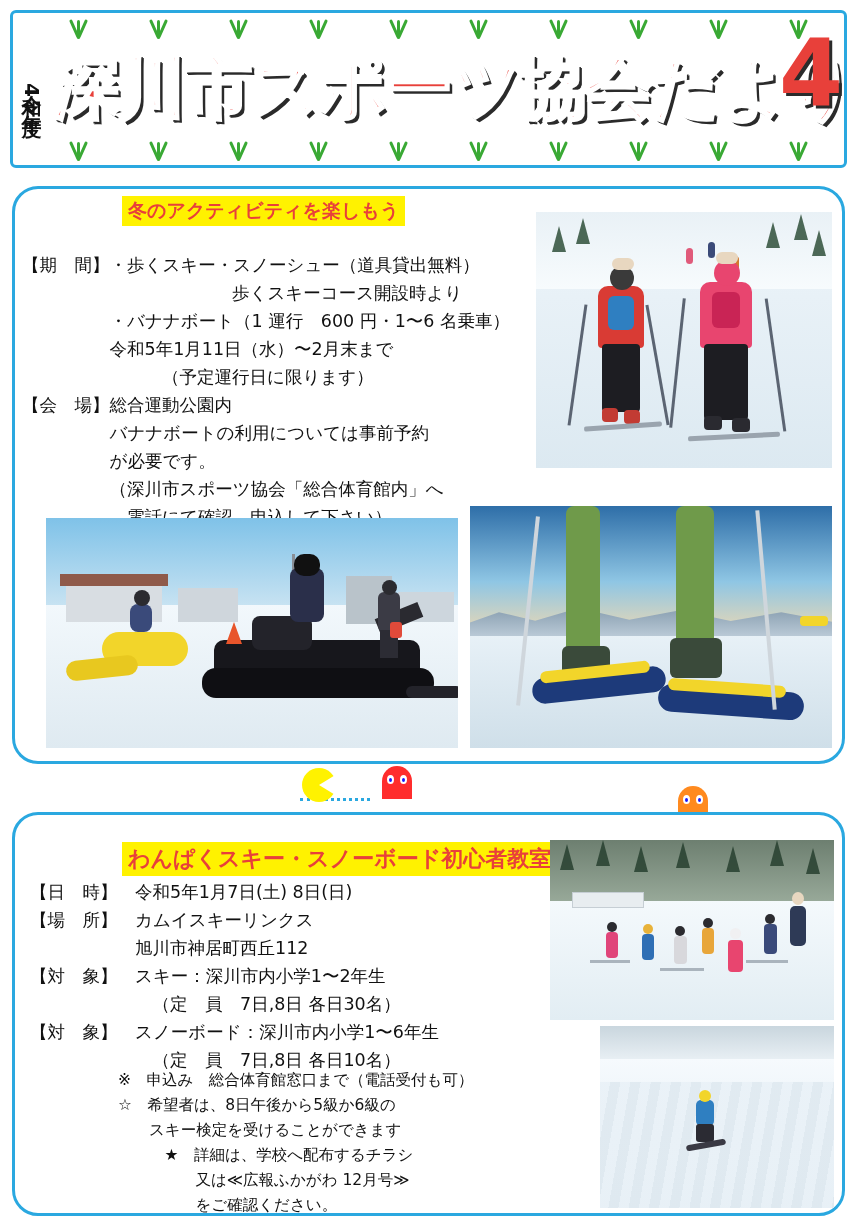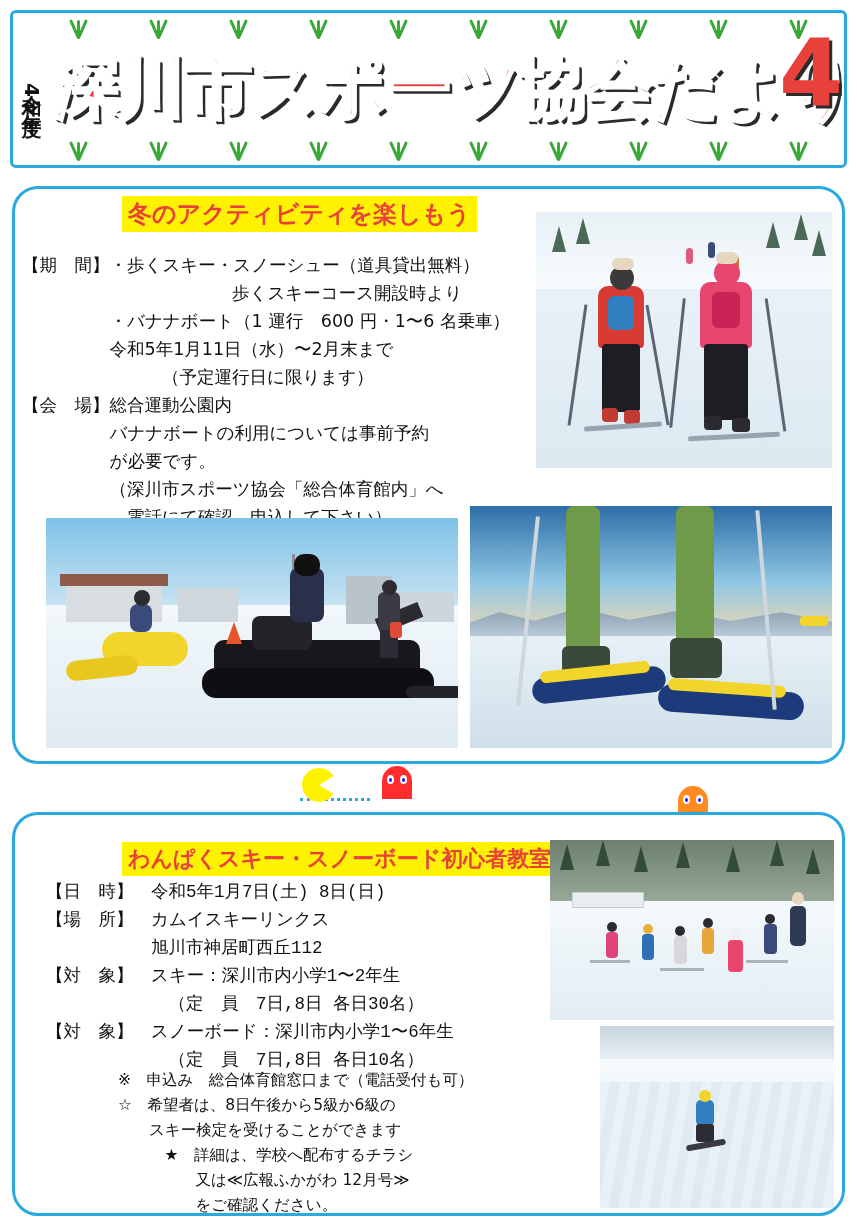--- a/index.html
+++ b/index.html
@@ -71,39 +71,39 @@
     background:#fff;
   }
   #panel1{left:12px;top:186px;width:833px;height:578px;}
   #panel2{left:12px;top:812px;width:833px;height:404px;}
 
   .hl{
     position:absolute;
     background:#fff200;
     color:#e8403a;
     font-weight:bold;
-    font-size:24px;
+    font-size:19px;
     padding:2px 6px;
     white-space:nowrap;
     letter-spacing:0px;
   }
   #hl1{left:122px;top:196px;}
   #hl2{left:122px;top:842px;font-size:22px;}
 
   .body-text{
     position:absolute;
     font-size:17.5px;
     color:#111;
     line-height:28px;
     white-space:pre;
     letter-spacing:0px;
     font-family:"DejaVu Sans","Liberation Sans",sans-serif;
   }
   #text1{left:22px;top:251px;width:520px;}
-  #text2{left:46px;top:878px;width:520px;font-family:Liberation Mono, monospace;}
+  #text2{left:30px;top:878px;width:520px;}
 
   .note-text{
     position:absolute;
     font-size:15.5px;color:#111;line-height:25px;white-space:pre;
   }
   #notes2{left:118px;top:1068px;}
 
   
   .photo{position:absolute;overflow:hidden;background:#cfe7f5;}
   #ph-ski{left:536px;top:212px;width:296px;height:256px;}

